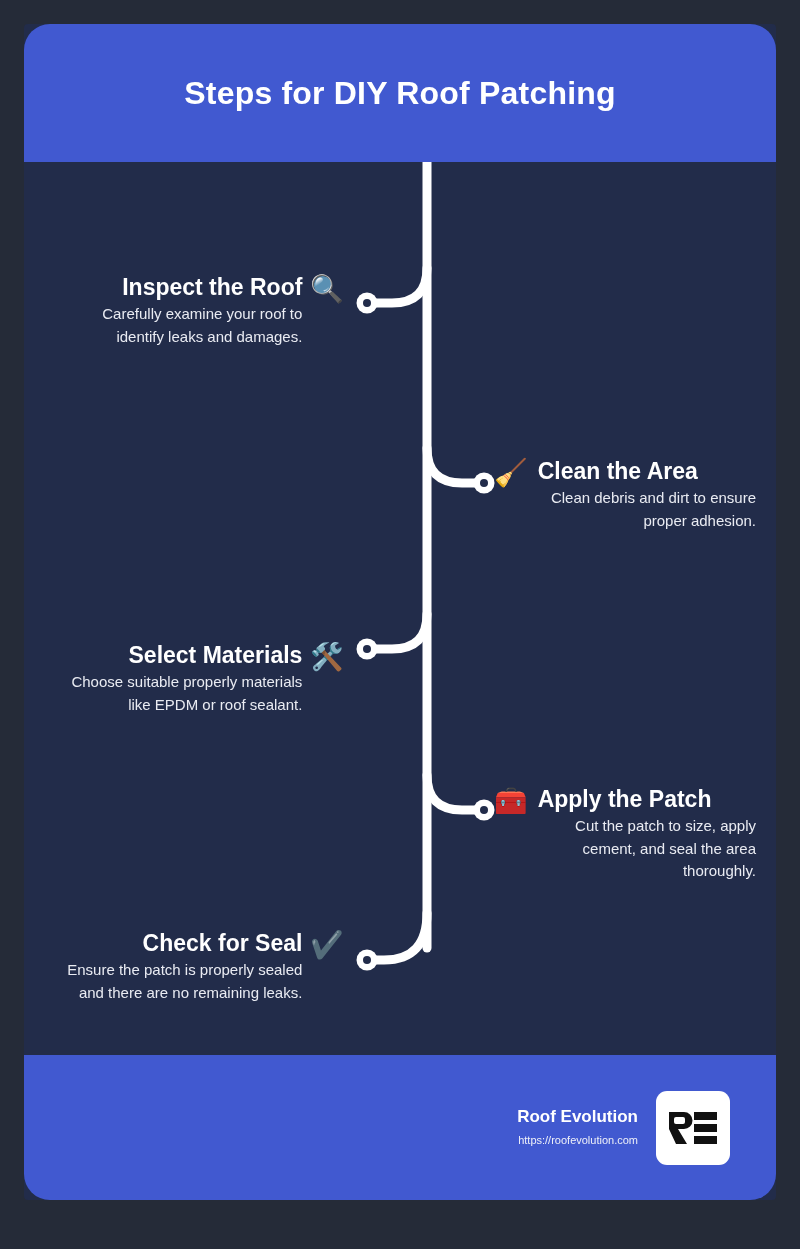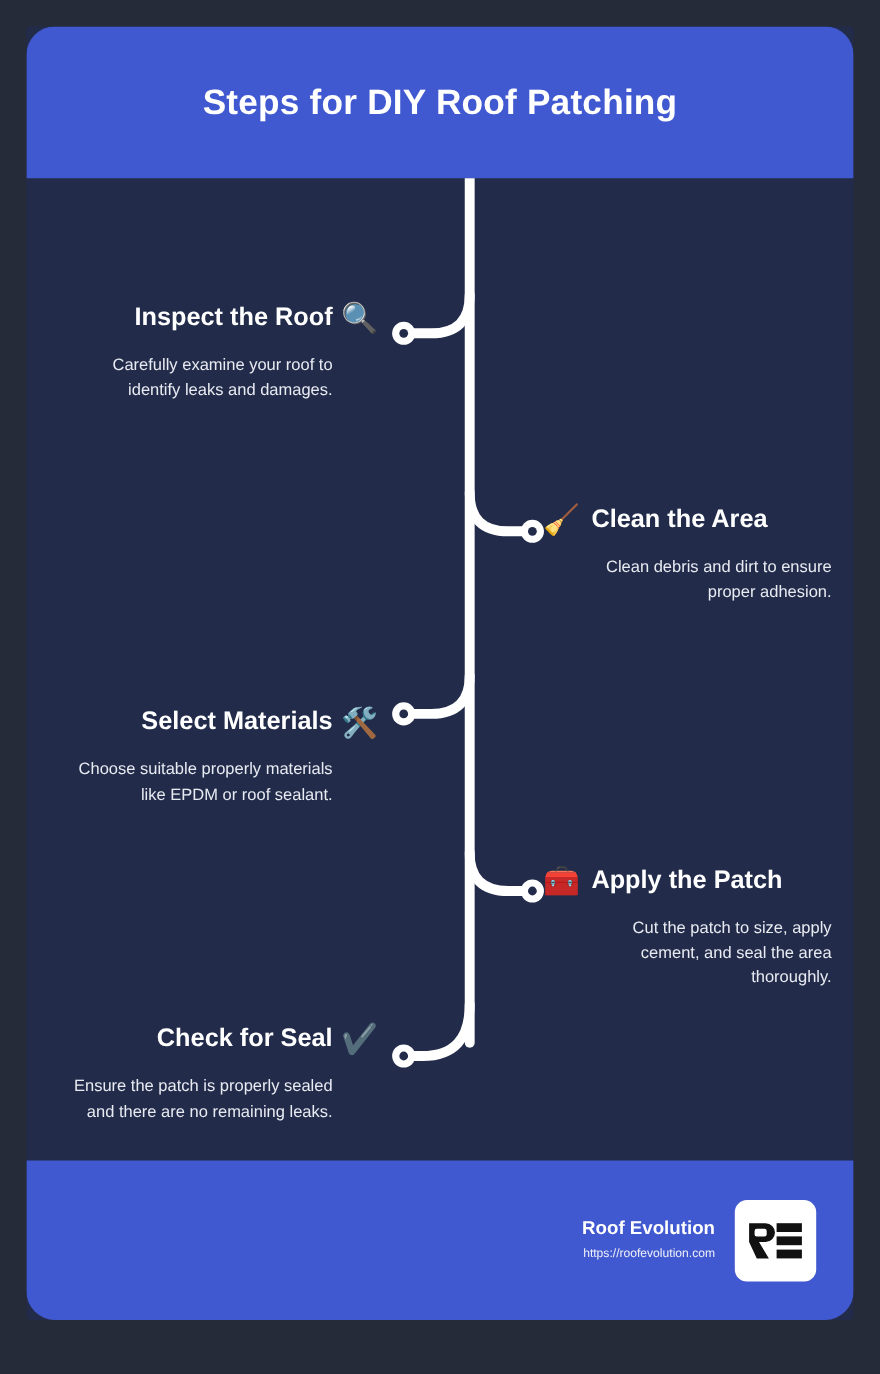--- a/index.html
+++ b/index.html
@@ -71,21 +71,21 @@
     font-size: 23px;
     font-weight: bold;
     color: #ffffff;
     line-height: 26px;
     white-space: nowrap;
   }
   .step-desc {
     font-size: 15px;
     color: #e9ebf2;
     line-height: 22.5px;
-    margin-top: 21px;
+    margin-top: 3px;
   }
 
   .step-emoji {
     font-size: 27px;
     line-height: 28px;
     flex: none;
   }
 
   
   .step.right-side {
@@ -110,21 +110,21 @@
   .footer {
     position: absolute;
     left: 0; top: 1031px;
     width: 752px;
     height: 145px;
     background: #4159d0;
     border-radius: 0 0 26px 26px;
     display: flex;
     align-items: center;
     justify-content: flex-end;
-    padding-right: 34px;
+    padding-right: 46px;
   }
   .footer-text {
     display: flex;
     flex-direction: column;
     align-items: flex-end;
     text-align: right;
     margin-right: 18px;
   }
   .brand-name {
     color: #ffffff;

